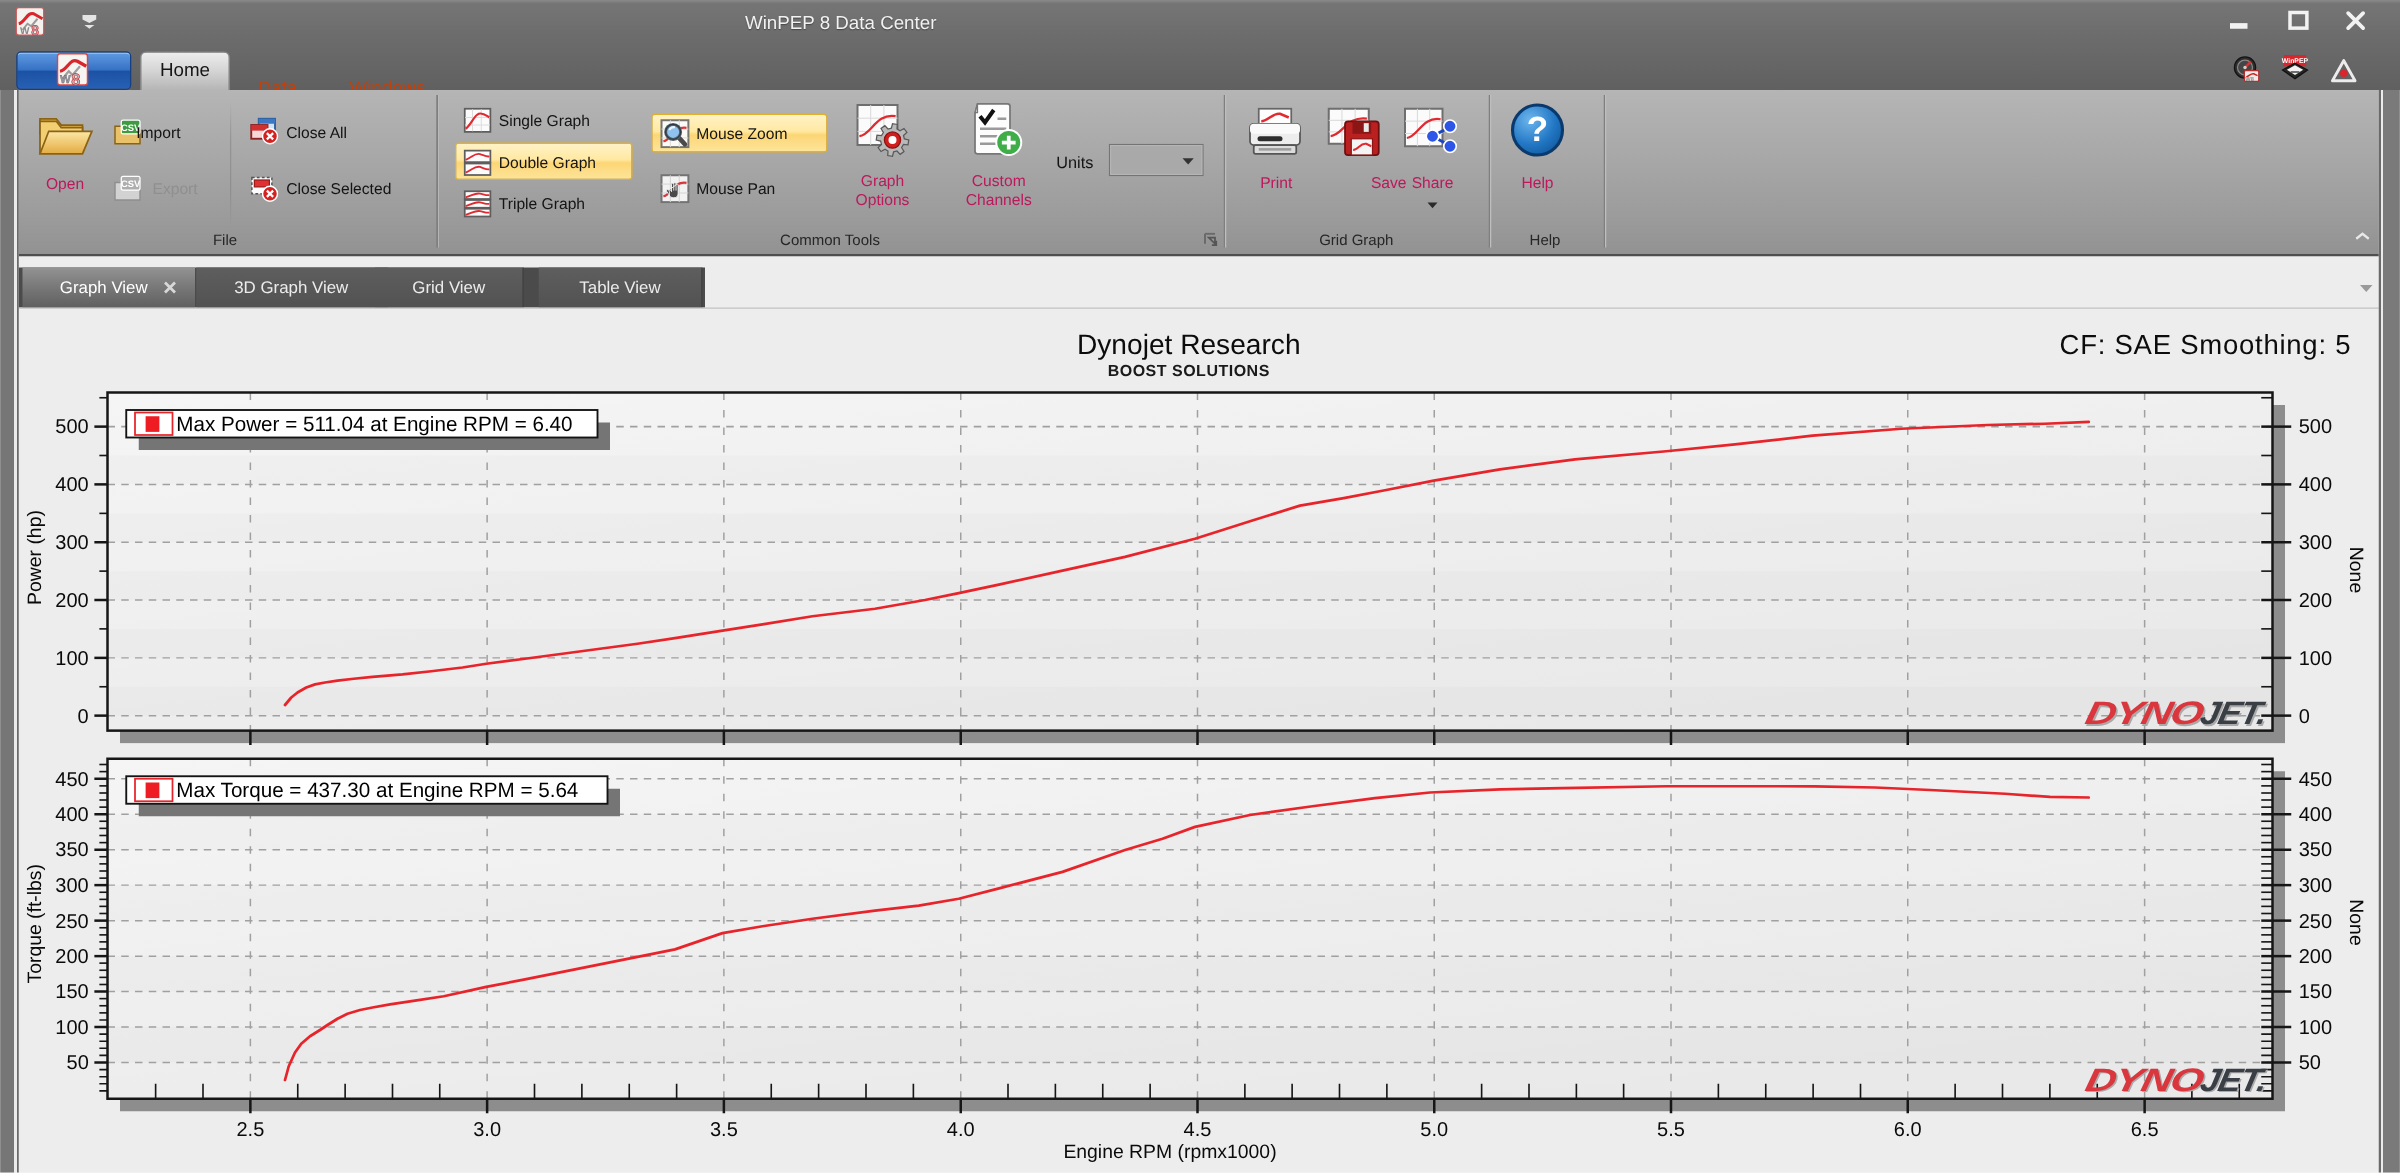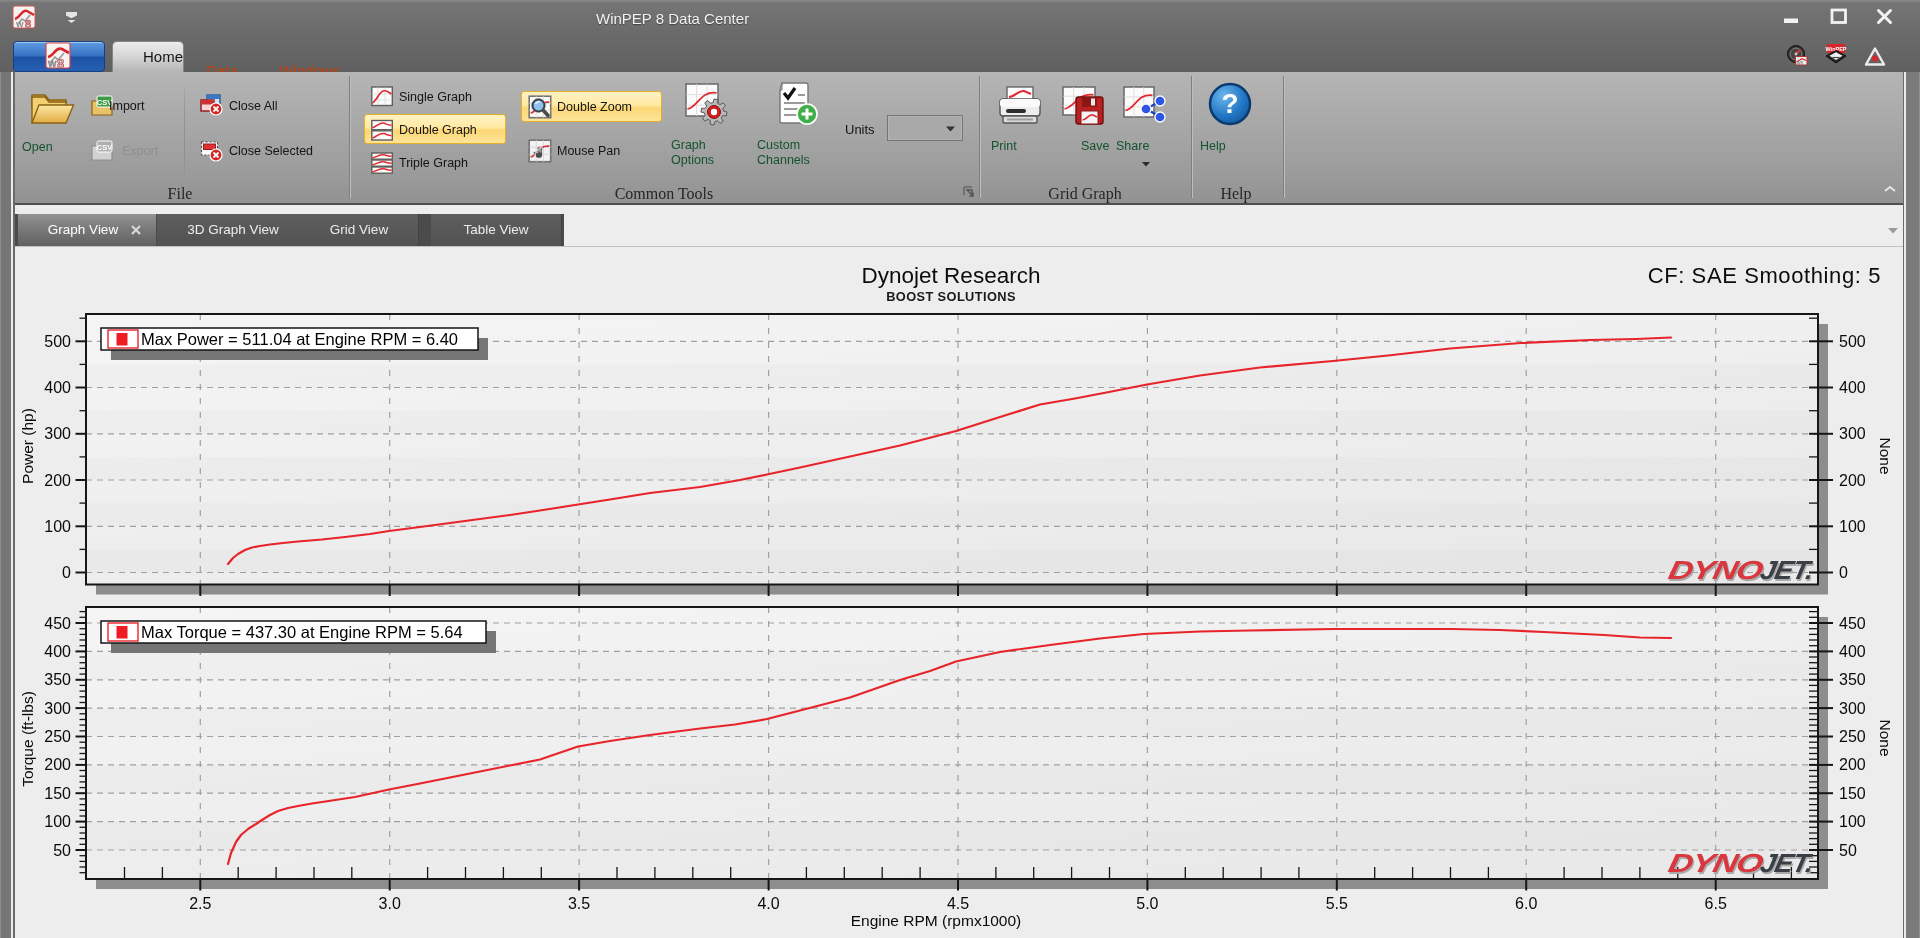--- a/index.html
+++ b/index.html
@@ -7,28 +7,28 @@
 
 #lb{left:0;top:72px;width:15px;height:866px;background:linear-gradient(90deg,#8f8f8f 0 1px,#767676 1px 11px,#ebebeb 11px 13.5px,#6a6a6a 13.5px 15px);}
 #rb{left:1903px;top:72px;width:17px;height:866px;background:linear-gradient(90deg,#6a6a6a 0 1.5px,#ebebeb 1.5px 3.5px,#7a7a7a 3.5px 16px,#8f8f8f 16px 17px);}
 
 #hdr{left:0;top:0;width:1920px;height:72px;background:linear-gradient(180deg,#8a8a8a 0%,#757575 4%,#6b6b6b 45%,#606060 100%);}
 #title{left:596px;top:10px;width:720px;height:20px;text-align:left;font-size:15px;color:#f2f2f2;text-shadow:0 1px 1px rgba(0,0,0,.4);}
 
 #ribbon{left:15px;top:72px;width:1888px;height:131px;background:linear-gradient(180deg,#b5b5b5 0%,#a8a8a8 40%,#9b9b9b 78%,#929292 100%);}
 #ribbonline{left:15px;top:203px;width:1888px;height:2px;background:#4e4e4e;}
 .gsep{top:76px;width:2px;height:122px;background:linear-gradient(90deg,#7f7f7f 0 1px,#bebebe 1px 2px);}
-.glabel{top:185px;height:14px;font-size:16px;color:#262626;text-align:center;font-family:Liberation Serif, serif;}
+.glabel{top:185px;height:14px;font-size:12px;color:#262626;text-align:center;}
 .isep{top:82px;width:1px;height:100px;background:linear-gradient(180deg,rgba(125,125,125,0),#808080 30%,#808080 70%,rgba(125,125,125,0));opacity:.55}
-.biglbl{font-size:12.5px;color:#14532d;text-align:left;height:15px;line-height:15px;}
+.biglbl{font-size:12.5px;color:#be185d;text-align:center;height:15px;line-height:15px;}
 .smalllbl{font-size:12.5px;color:#141414;height:16px;line-height:16px;}
 .hl{background:linear-gradient(180deg,#fff2c5 0%,#ffe9a2 45%,#fcd675 55%,#fde49a 100%);border:1px solid #e3b028;border-radius:3px;}
 
 #apptab{left:13px;top:41px;width:92px;height:31px;border-radius:4px;background:linear-gradient(180deg,#5f9be2 0%,#3672c4 48%,#1c52a4 52%,#2760b4 100%);border:1px solid #143f80;box-shadow:inset 0 1px 0 rgba(255,255,255,.45);}
-#hometab{left:112px;top:41px;width:72px;height:31px;border-radius:5px 5px 0 0;background:linear-gradient(180deg,#ededed 0%,#d4d4d4 50%,#b5b5b5 100%);border:1px solid #858585;border-bottom:none;color:#161616;font-size:15px;text-align:right;line-height:30px;}
+#hometab{left:112px;top:41px;width:72px;height:31px;border-radius:5px 5px 0 0;background:linear-gradient(180deg,#ededed 0%,#d4d4d4 50%,#b5b5b5 100%);border:1px solid #858585;border-bottom:none;color:#161616;font-size:15px;text-align:center;line-height:30px;}
 .rtab{top:55px;height:31px;color:#c2410c;font-size:15px;text-align:center;line-height:31px;}
 
 #strip{left:15px;top:214px;width:549px;height:32px;background:#4b4b4b;}
 .dtab{top:214px;height:32px;font-size:13.5px;text-align:center;color:#ececec;}
 .dtab.ina{background:linear-gradient(180deg,#5e5e5e,#525252);border-right:1px solid #424242;line-height:32px;}
 #dtab0{left:18px;width:138px;background:linear-gradient(180deg,#939393 0%,#7a7a7a 45%,#606060 100%);line-height:32px;color:#fff;}
 #contline{left:15px;top:246px;width:1888px;height:1px;background:#c2c2c2;}
 svg text{font-family:"Liberation Sans",sans-serif;}
 </style>
 
@@ -177,21 +177,21 @@
       <g opacity="0.95">
         <rect x="1.2" y="1.2" width="21.5" height="21.5" fill="#fbfbfb" stroke="#6e6e6e" stroke-width="1.6"></rect>
         <path d="M1.2 8.295 h21.5 M1.2 15.39 h21.5 M8.295 1.2 v21.5 M15.39 1.2 v21.5" stroke="#d9d9d9" stroke-width="0.8" fill="none"></path>
         <path d="M2.7 17.97 C 8.725 17.325, 10.875 5.5, 21.2 7.220000000000001" stroke="#e02a30" stroke-width="1.8" fill="none"></path>
       </g>
       <path d="M14.5 14.5 L20 20.5" stroke="#4a4a4a" stroke-width="3.6" stroke-linecap="round"></path>
       <circle cx="10.5" cy="10.5" r="6" fill="#8fc3ef" stroke="#5a646e" stroke-width="2.4"></circle>
       <circle cx="10.5" cy="10.5" r="6" fill="none" stroke="#2d3a46" stroke-width="1"></circle>
       <path d="M7.5 9 a4.2 4.2 0 0 1 4.5 -2.2" stroke="#eaf4fc" stroke-width="1.6" fill="none"></path>
     </svg>
-<div class="abs smalllbl" style="left:557px;top:99px;width:100px">Double Zoom</div>
+<div class="abs smalllbl" style="left:557px;top:99px;width:100px">Mouse Zoom</div>
 <svg class="abs" style="left:528px;top:139px;" width="24" height="24" viewBox="0 0 24 24">
       <g opacity="0.9">
         <rect x="1.2" y="1.2" width="21.5" height="21.5" fill="#fbfbfb" stroke="#6e6e6e" stroke-width="1.6"></rect>
         <path d="M1.2 8.295 h21.5 M1.2 15.39 h21.5 M8.295 1.2 v21.5 M15.39 1.2 v21.5" stroke="#d9d9d9" stroke-width="0.8" fill="none"></path>
         <path d="M2.7 17.97 C 8.725 17.325, 10.875 5.5, 21.2 7.220000000000001" stroke="#e02a30" stroke-width="1.8" fill="none"></path>
       </g>
       <path d="M7.5 19.5 v-5.5 c0-1.1 1.7-1.1 1.7 0 m0 0.5 v-6 c0-1.2 1.8-1.2 1.8 0 v5 m0-5.5 c0-1.2 1.8-1.2 1.8 0 v5.5 m0-4.5 c0-1.1 1.7-1.1 1.7 0 v6.5 c0 2.3-.9 3.7-3.6 3.7 c-2 0-2.8-.7-4-2.7 l-1.5-2.4 c-.7-1.1.7-2 1.5-.9 z" fill="#4a4a4a" stroke="#f8f8f8" stroke-width="0.7"></path>
     </svg>
 <div class="abs smalllbl" style="left:557px;top:143px;width:100px">Mouse Pan</div>
 <svg class="abs" style="left:684px;top:82px;" width="45" height="45" viewBox="0 0 45 45">

